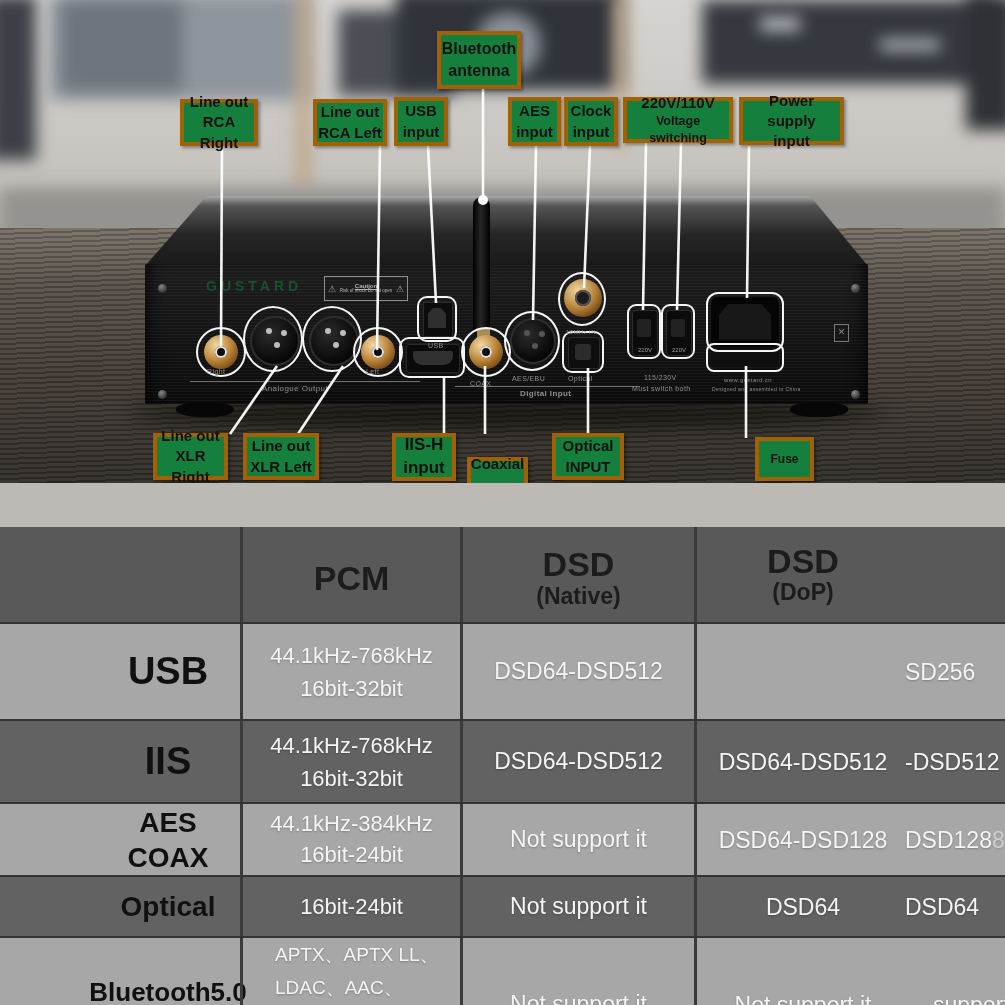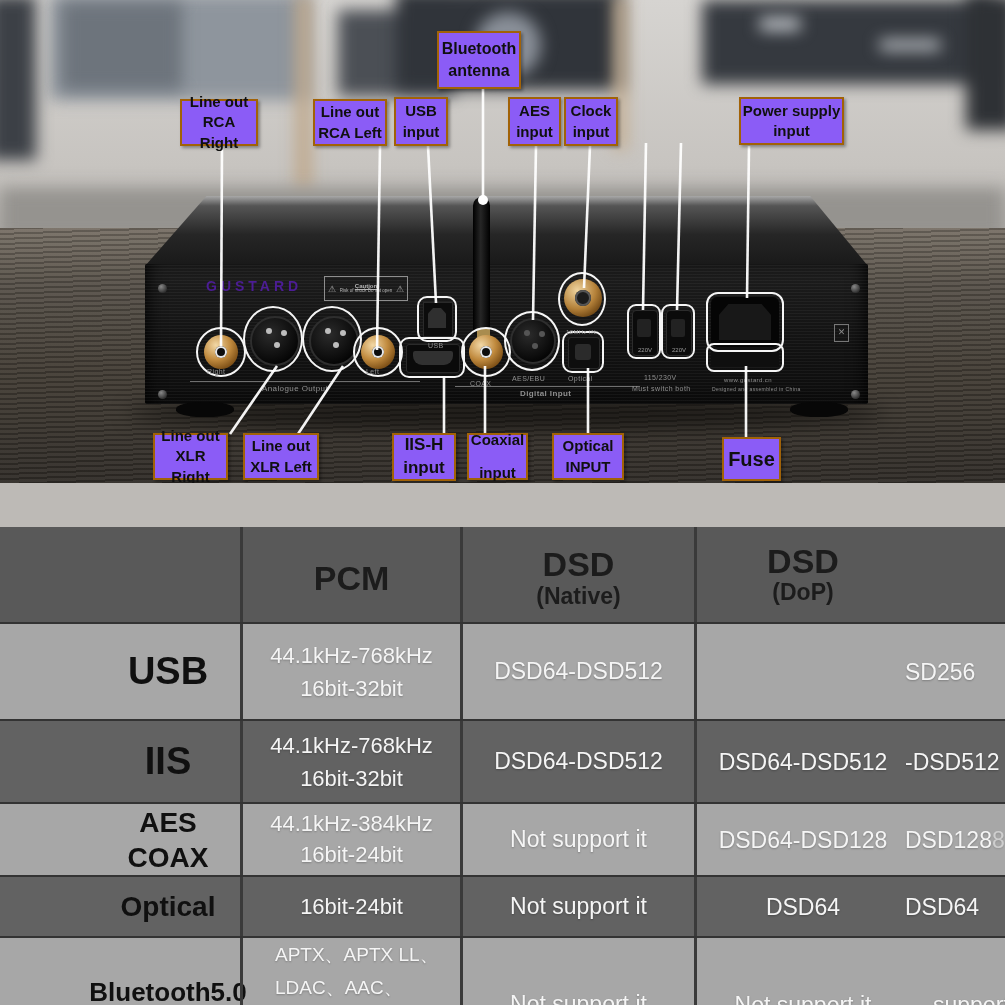--- a/index.html
+++ b/index.html
@@ -57,33 +57,33 @@
         clip-path:polygon(0 30%,18% 0,82% 0,100% 30%,100% 100%,0 100%);}
   .iec .p{position:absolute;width:4px;height:12px;background:#3a3a3a;top:24px;}
   .fuseport{position:absolute;left:711px;top:347px;width:68px;height:20px;background:#0f0f0f;border-radius:3px;}
   .screw{position:absolute;width:9px;height:9px;border-radius:50%;
         background:radial-gradient(circle at 35% 30%,#888,#333 70%);}
   .hl{position:absolute;border:2.5px solid #f5f5f5;box-sizing:border-box;}
   .hl.c{border-radius:50%;}
   
   .ptxt{position:absolute;color:#8f8f8f;font-size:7px;letter-spacing:.4px;white-space:nowrap;}
   .pline{position:absolute;height:1px;background:#6f6f6f;}
-  .brand{position:absolute;left:206px;top:278px;font-size:14px;font-weight:bold;color:#4c1d95;letter-spacing:4px;}
+  .brand{position:absolute;left:206px;top:278px;font-size:14px;font-weight:bold;color:#14532d;letter-spacing:4px;}
   .caution{position:absolute;left:324px;top:276px;width:84px;height:25px;border:1px solid #8e8e8e;
         display:flex;align-items:center;justify-content:space-between;padding:0 3px;box-sizing:border-box;}
   .caution .tri{color:#aaa;font-size:9px;}
   .caution .ct{text-align:center;color:#b5b5b5;line-height:1.1;}
   .caution .ct b{display:block;font-size:6px;text-decoration:underline;}
   .caution .ct span{display:block;font-size:4.5px;}
   .weee{position:absolute;left:834px;top:324px;width:13px;height:16px;border:1px solid #777;
         color:#8a8a8a;font-size:9px;line-height:14px;text-align:center;}
   
   #lines{position:absolute;left:0;top:0;width:1005px;height:483px;}
   
-  .callout{position:absolute;background:#8b5cf6;border:2px solid #a16207;box-sizing:border-box;
+  .callout{position:absolute;background:#15803d;border:4px solid #a16207;box-sizing:border-box;
         display:flex;flex-direction:column;align-items:center;justify-content:center;
         font-weight:bold;font-size:15px;line-height:1.35;color:#101010;text-align:center;
         box-shadow:2px 2px 3px rgba(0,0,0,.35);}
   .callout .s2{font-size:12.5px;}
   .callout.big{font-size:17px;}
   
   #spec{position:absolute;left:0;top:483px;width:900px;margin-top:44px;}
   .trow{display:grid;grid-template-columns:240px 220px 234px 311px;width:1005px;
         position:relative;overflow:hidden;border-top:2px solid #333;box-sizing:border-box;}
   .trow:first-child{border-top:none;}
@@ -262,45 +262,49 @@
         <span>input</span>
     </div>
     <div class="callout" style="left:508px;top:97px;width:53px;height:49px;">
       <span>AES</span>
         <span>input</span>
     </div>
     <div class="callout" style="left:564px;top:97px;width:54px;height:49px;">
       <span>Clock</span>
         <span>input</span>
     </div>
+    <div class="callout" style="left:623px;top:97px;width:110px;height:46px;">
+      <span>220V/110V</span>
+        <span class="s2">Voltage switching</span>
+    </div>
     <div class="callout" style="left:739px;top:97px;width:105px;height:48px;">
       <span>Power supply</span>
         <span>input</span>
     </div>
     <div class="callout" style="left:153px;top:433px;width:75px;height:47px;">
       <span>Line out</span>
         <span>XLR Right</span>
     </div>
     <div class="callout" style="left:243px;top:433px;width:76px;height:47px;">
       <span>Line out</span>
         <span>XLR Left</span>
     </div>
     <div class="callout big" style="left:392px;top:433px;width:64px;height:48px;">
       <span>IIS-H</span>
         <span>input</span>
     </div>
-    <div class="callout" style="left:467px;top:433px;width:61px;height:47px;gap:12px;">
+    <div class="callout" style="left:467px;top:457px;width:61px;height:47px;gap:12px;">
       <span>Coaxial</span>
         <span>input</span>
     </div>
     <div class="callout" style="left:552px;top:433px;width:72px;height:47px;">
       <span>Optical</span>
         <span>INPUT</span>
     </div>
-    <div class="callout" style="left:722px;top:437px;width:59px;height:44px;font-size:20px;justify-content:center;">
+    <div class="callout" style="left:755px;top:437px;width:59px;height:44px;font-size:12px;justify-content:center;">
       <span>Fuse</span>
     </div>
   </div>
 
   <div id="spec">
 
     <div class="trow hdr darker" style="height:95px;">
       <div class="cell"></div>
       <div class="cell">
           <span class="h1">PCM</span>

